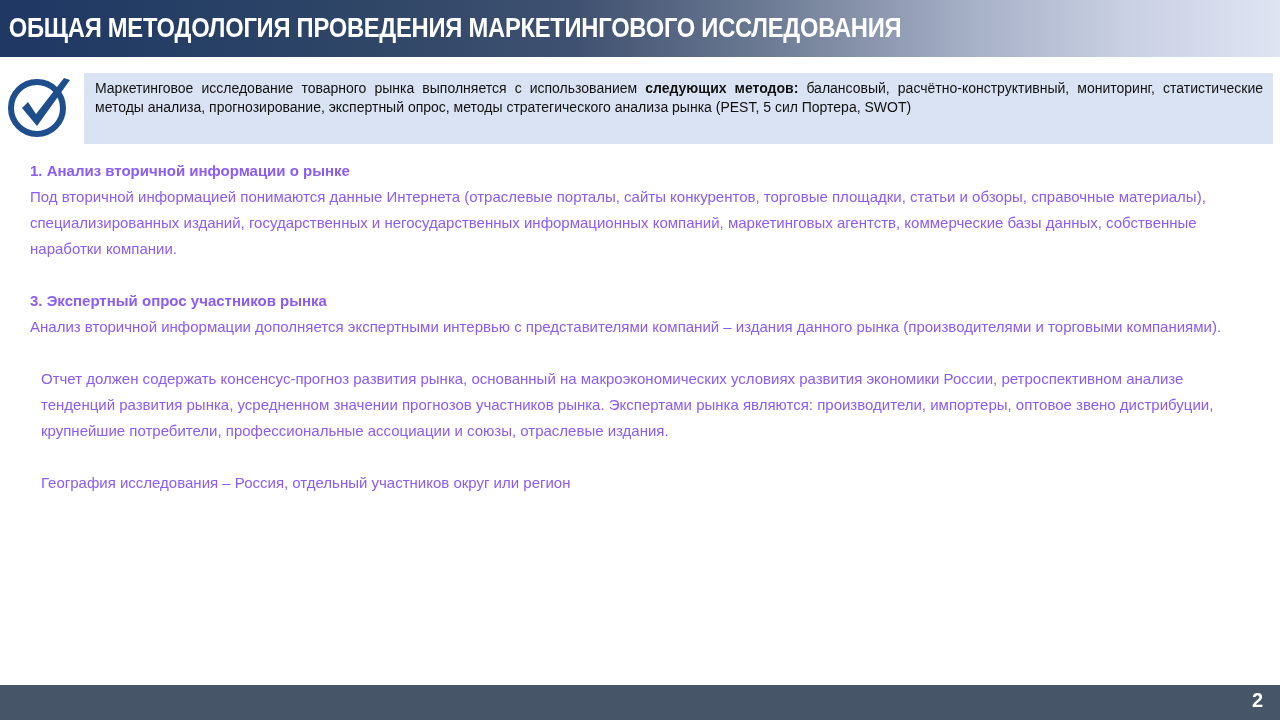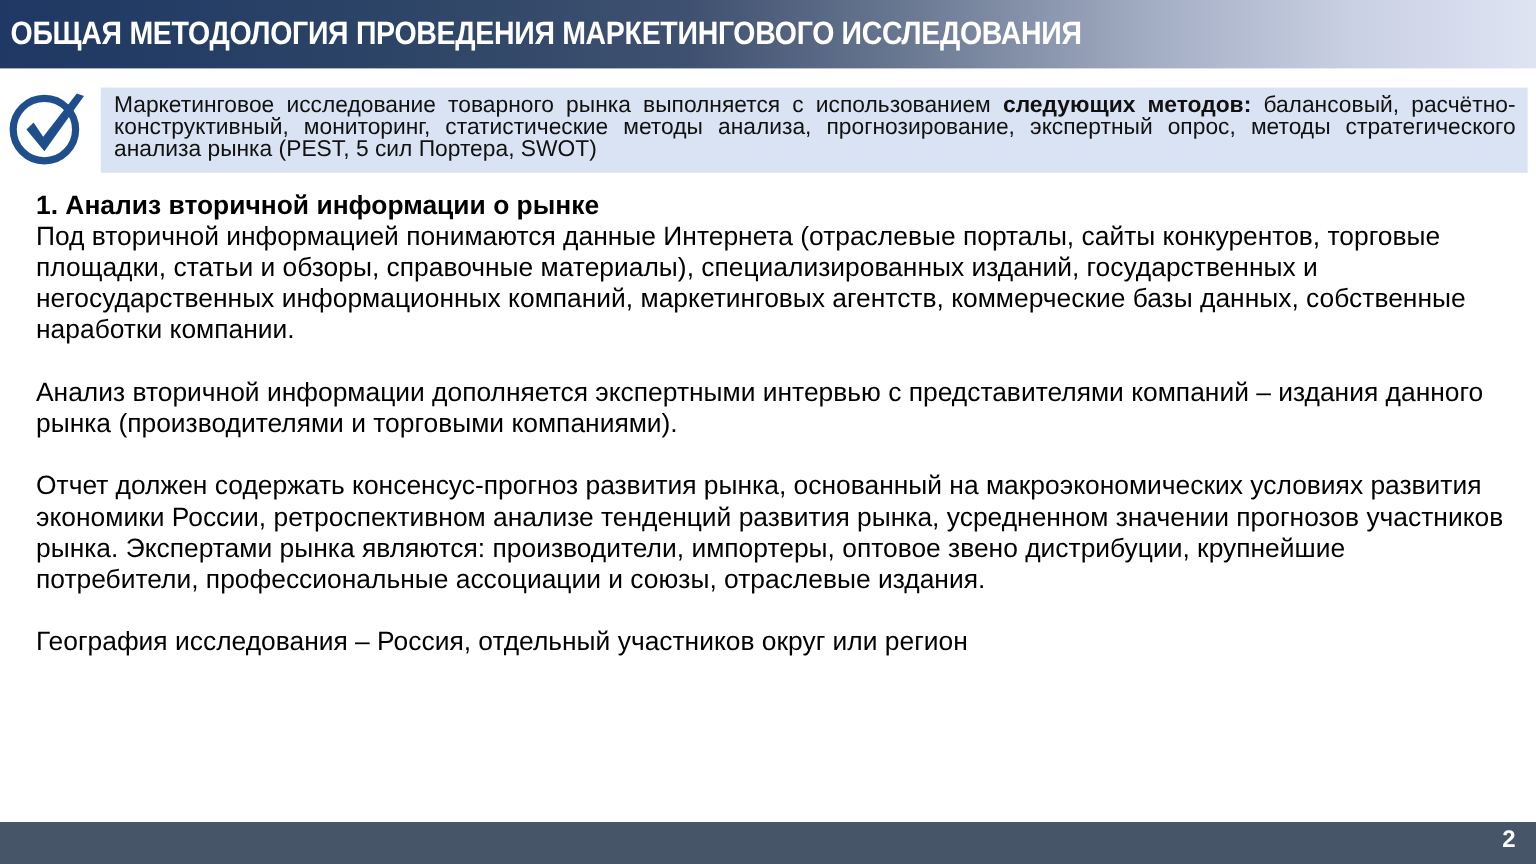--- a/index.html
+++ b/index.html
@@ -29,36 +29,36 @@
     }
 
     .check-icon {
       position: absolute; left: 6px; top: 72px; width: 66px; height: 66px;
     }
 
     .info-box {
       position: absolute; left: 84px; top: 73px; width: 1189px; height: 71px;
       background: #dae3f3;
       padding: 6px 10px 0 11px;
-      font-size: 19px;
+      font-size: 14px;
       line-height: 18.5px;
       text-align: justify;
       color: #111;
     }
     .info-box b { font-weight: bold; }
 
     .content {
       position: absolute; left: 30px; top: 158px; width: 1225px;
-      font-size: 22px;
+      font-size: 15px;
       line-height: 26px;
-      color: #000000;
+      color: #8b5cf6;
     }
     .section { margin-bottom: 26px; }
     .section-title { font-weight: bold; }
-    .para { margin-bottom: 26px; }
+    .para { margin-bottom: 26px; margin-left: 11px; }
 
     .footer {
       position: absolute; left: 0; top: 685px; width: 1280px; height: 35px;
       background: #475569;
     }
     .page-number {
       position: absolute; right: 17px; top: 4px;
       color: #ffffff; font-weight: bold; font-size: 20px;
     }
   </style>
@@ -83,20 +83,21 @@
   </div>
 
   <div class="content">
     <div class="section">
       <div class="section-title">1. Анализ вторичной информации о рынке</div>
       <div class="section-body">Под вторичной информацией понимаются данные Интернета (отраслевые порталы, сайты конкурентов, торговые площадки, статьи и обзоры, справочные материалы), специализированных изданий, государственных и негосударственных информационных компаний, маркетинговых агентств, коммерческие базы данных, собственные наработки компании.</div>
     </div>
     <div class="section">
     </div>
     <div class="section">
+      <div class="section-title">3. Экспертный опрос участников рынка</div>
       <div class="section-body">Анализ вторичной информации дополняется экспертными интервью с представителями компаний – издания данного рынка (производителями и торговыми компаниями).</div>
     </div>
     <div class="para">Отчет должен содержать консенсус-прогноз развития рынка, основанный на макроэкономических условиях развития экономики России, ретроспективном анализе тенденций развития рынка, усредненном значении прогнозов участников рынка. Экспертами рынка являются: производители, импортеры, оптовое звено дистрибуции, крупнейшие потребители, профессиональные ассоциации и союзы, отраслевые издания.</div>
     <div class="para">География исследования – Россия, отдельный участников округ или регион</div>
   </div>
 
   <div class="footer">
     <div class="page-number">2</div>
   </div>
 

